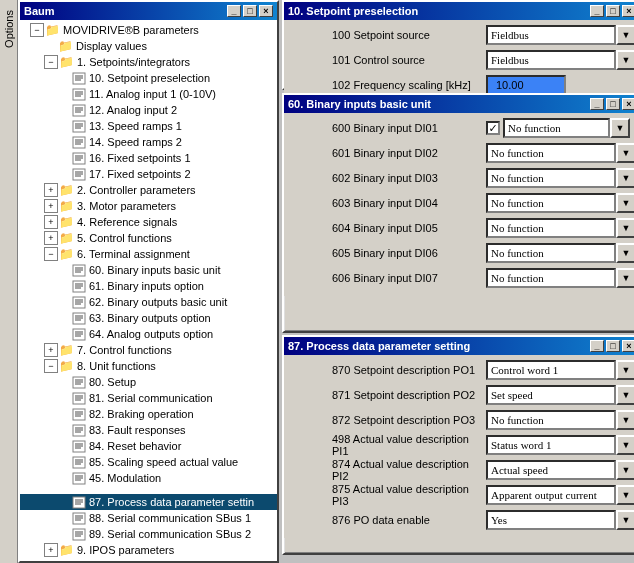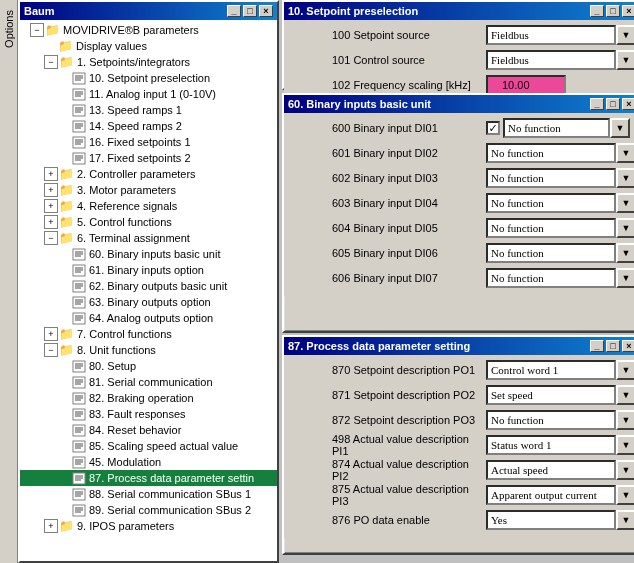--- a/index.html
+++ b/index.html
@@ -74,22 +74,23 @@
     .tree-item {
       display: flex;
       align-items: center;
       padding: 1px 0;
       cursor: pointer;
       white-space: nowrap;
       height: 16px;
     }
 
     .tree-item.selected {
-      background: #15803d;
+      background: #0c4a6e;
       color: white;
+      margin-top: 8px;
     }
 
     .expand-icon {
       width: 14px;
       height: 14px;
       display: inline-flex;
       align-items: center;
       justify-content: center;
       font-size: 9px;
       border: 1px solid #808080;
@@ -214,25 +215,25 @@
       display: flex;
       align-items: center;
       justify-content: center;
       font-size: 9px;
       cursor: pointer;
       flex-shrink: 0;
     }
 
     .freq-input {
       width: 80px;
-      background: #ec4899;
+      background: #3b82f6;
       border: 2px inset #808080;
       height: 20px;
       font-size: 11px;
-      padding: 0 14px;
+      padding: 0 8px;
       display: flex;
       align-items: center;
     }
 
     .checkbox-input {
       width: 14px;
       height: 14px;
       border: 2px inset #808080;
       background: white;
       display: flex;
@@ -321,20 +322,33 @@
         <span style="display:inline-block; width:38px; flex-shrink:0;"></span>
         <span class="expand-placeholder"></span>
         <span style="display:inline-flex; align-items:center; margin-right:3px; flex-shrink:0;">
       <svg width="14" height="13">
         <rect x="1" y="1" width="12" height="11" fill="white" stroke="#808080" stroke-width="1"></rect>
         <line x1="3" y1="4" x2="11" y2="4" stroke="#000" stroke-width="0.7"></line>
         <line x1="3" y1="6" x2="11" y2="6" stroke="#000" stroke-width="0.7"></line>
         <line x1="3" y1="8" x2="9" y2="8" stroke="#000" stroke-width="0.7"></line>
       </svg>
     </span>
+        <span class="tree-label">12. Analog input 2</span>
+      </div>
+      <div class="tree-item">
+        <span style="display:inline-block; width:38px; flex-shrink:0;"></span>
+        <span class="expand-placeholder"></span>
+        <span style="display:inline-flex; align-items:center; margin-right:3px; flex-shrink:0;">
+      <svg width="14" height="13">
+        <rect x="1" y="1" width="12" height="11" fill="white" stroke="#808080" stroke-width="1"></rect>
+        <line x1="3" y1="4" x2="11" y2="4" stroke="#000" stroke-width="0.7"></line>
+        <line x1="3" y1="6" x2="11" y2="6" stroke="#000" stroke-width="0.7"></line>
+        <line x1="3" y1="8" x2="9" y2="8" stroke="#000" stroke-width="0.7"></line>
+      </svg>
+    </span>
         <span class="tree-label">13. Speed ramps 1</span>
       </div>
       <div class="tree-item">
         <span style="display:inline-block; width:38px; flex-shrink:0;"></span>
         <span class="expand-placeholder"></span>
         <span style="display:inline-flex; align-items:center; margin-right:3px; flex-shrink:0;">
       <svg width="14" height="13">
         <rect x="1" y="1" width="12" height="11" fill="white" stroke="#808080" stroke-width="1"></rect>
         <line x1="3" y1="4" x2="11" y2="4" stroke="#000" stroke-width="0.7"></line>
         <line x1="3" y1="6" x2="11" y2="6" stroke="#000" stroke-width="0.7"></line>

